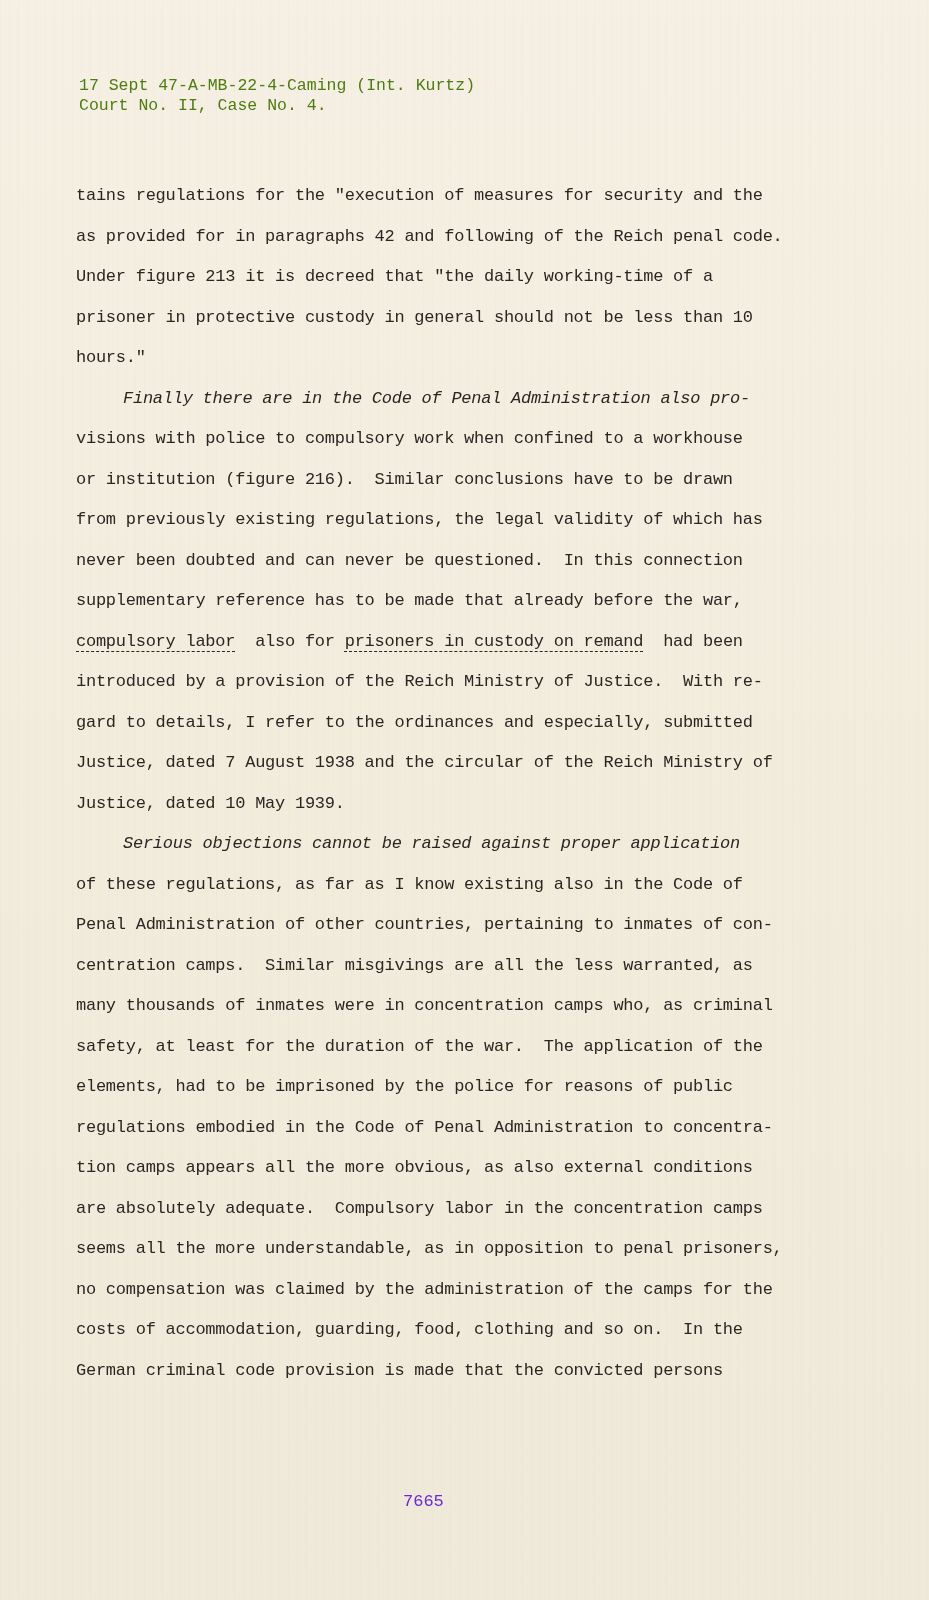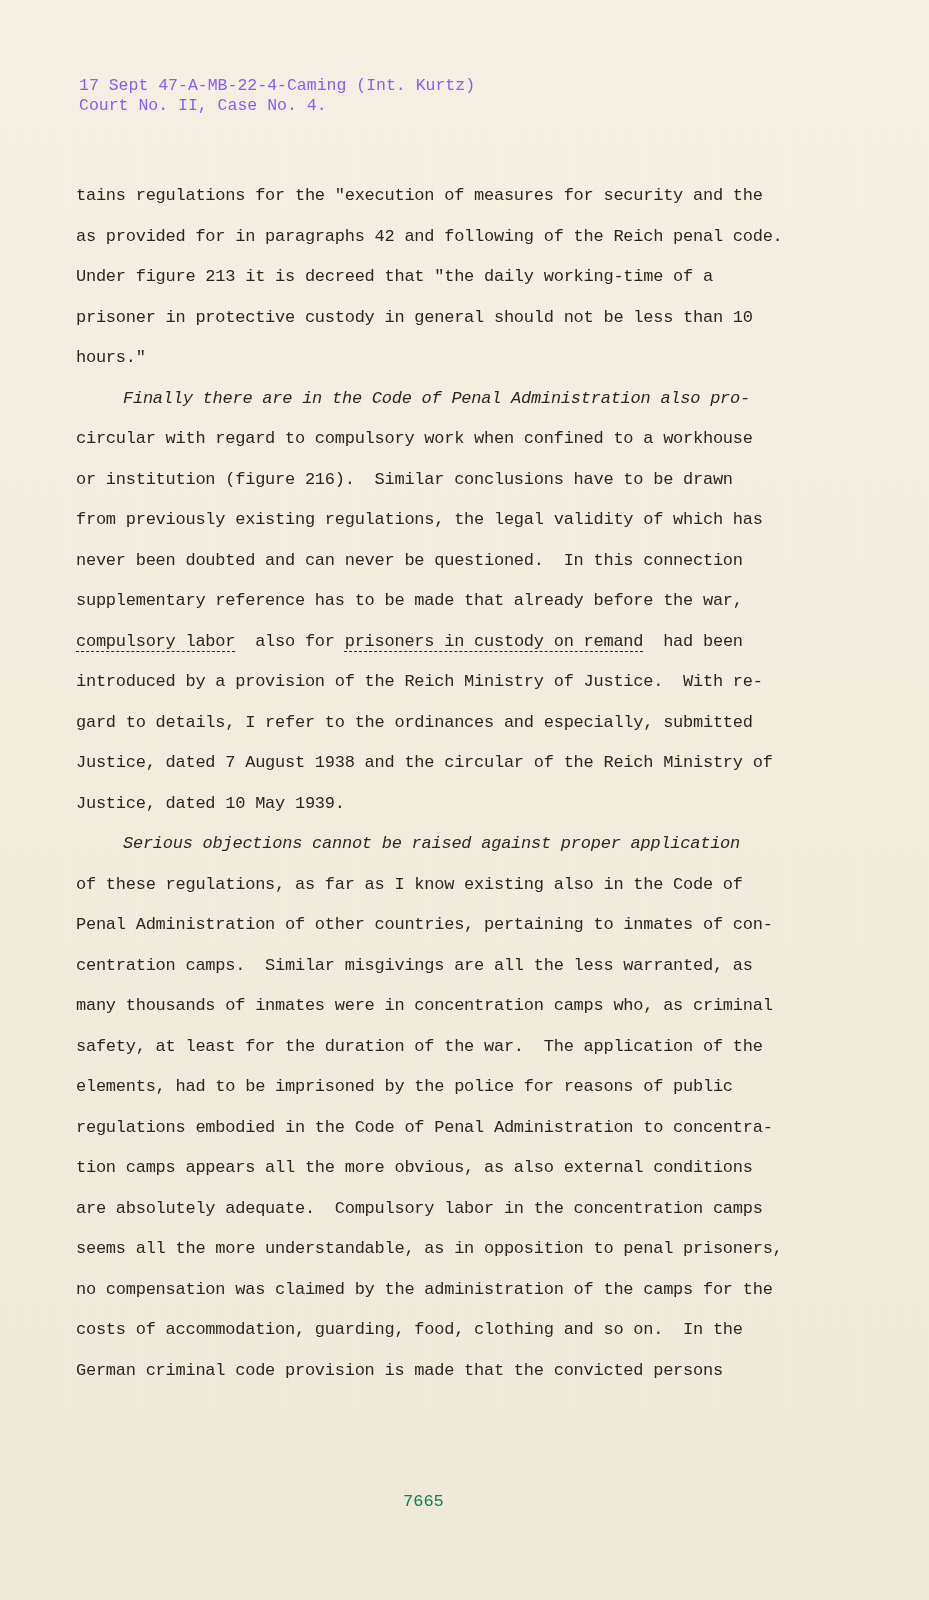--- a/index.html
+++ b/index.html
@@ -11,21 +11,21 @@
         linear-gradient(180deg, #f5f0e3 0%, #f2ecdd 50%, #efe9d9 100%);
       position: relative;
       overflow: hidden;
       font-family: "Liberation Mono", "DejaVu Sans Mono", monospace;
       color: #2a2622;
     }
     .page { position: absolute; left: 0; top: 0; width: 929px; height: 1600px; }
     .header {
       position: absolute; left: 79px; top: 76px;
       font-size: 16.5px; line-height: 20px;
-      color: #8b5cf6;
+      color: #4d7c0f;
     }
     .header div { white-space: pre; }
     .body-text {
       position: absolute; left: 76px; top: 176px; width: 800px;
     }
     .line {
       height: 40.5px;
       font-size: 17px;
       line-height: 40px;
       white-space: pre;
@@ -33,41 +33,41 @@
       color: #2a2622;
     }
     .indent { padding-left: 47px; font-style: italic; }
     .ul {
       text-decoration: underline dashed;
       text-underline-offset: 5px;
       text-decoration-thickness: 1px;
     }
     .page-number {
       position: absolute; left: 403px; top: 1492px;
-      font-size: 17px; color: #15803d;
+      font-size: 17px; color: #6d28d9;
     }
   </style>
 </head>
 <body>
 
 <div class="page">
 
   <div class="header">
     <div>17 Sept 47-A-MB-22-4-Caming (Int. Kurtz)</div>
     <div>Court No. II, Case No. 4.</div>
   </div>
 
   <div class="body-text">
     <div class="line">tains regulations for the "execution of measures for security and the</div>
     <div class="line">as provided for in paragraphs 42 and following of the Reich penal code.</div>
     <div class="line">Under figure 213 it is decreed that "the daily working-time of a</div>
     <div class="line">prisoner in protective custody in general should not be less than 10</div>
     <div class="line">hours."</div>
     <div class="line indent">Finally there are in the Code of Penal Administration also pro-</div>
-    <div class="line">circular with regard to compulsory work when confined to a workhouse</div>
+    <div class="line">visions with police to compulsory work when confined to a workhouse</div>
     <div class="line">or institution (figure 216).  Similar conclusions have to be drawn</div>
     <div class="line">from previously existing regulations, the legal validity of which has</div>
     <div class="line">never been doubted and can never be questioned.  In this connection</div>
     <div class="line">supplementary reference has to be made that already before the war,</div>
     <div class="line"><span class="ul">compulsory labor</span><span>  also for </span><span class="ul">prisoners in custody on remand</span><span>  had been</span></div>
     <div class="line">introduced by a provision of the Reich Ministry of Justice.  With re-</div>
     <div class="line">gard to details, I refer to the ordinances and especially, submitted</div>
     <div class="line">Justice, dated 7 August 1938 and the circular of the Reich Ministry of</div>
     <div class="line">Justice, dated 10 May 1939.</div>
     <div class="line indent">Serious objections cannot be raised against proper application</div>

